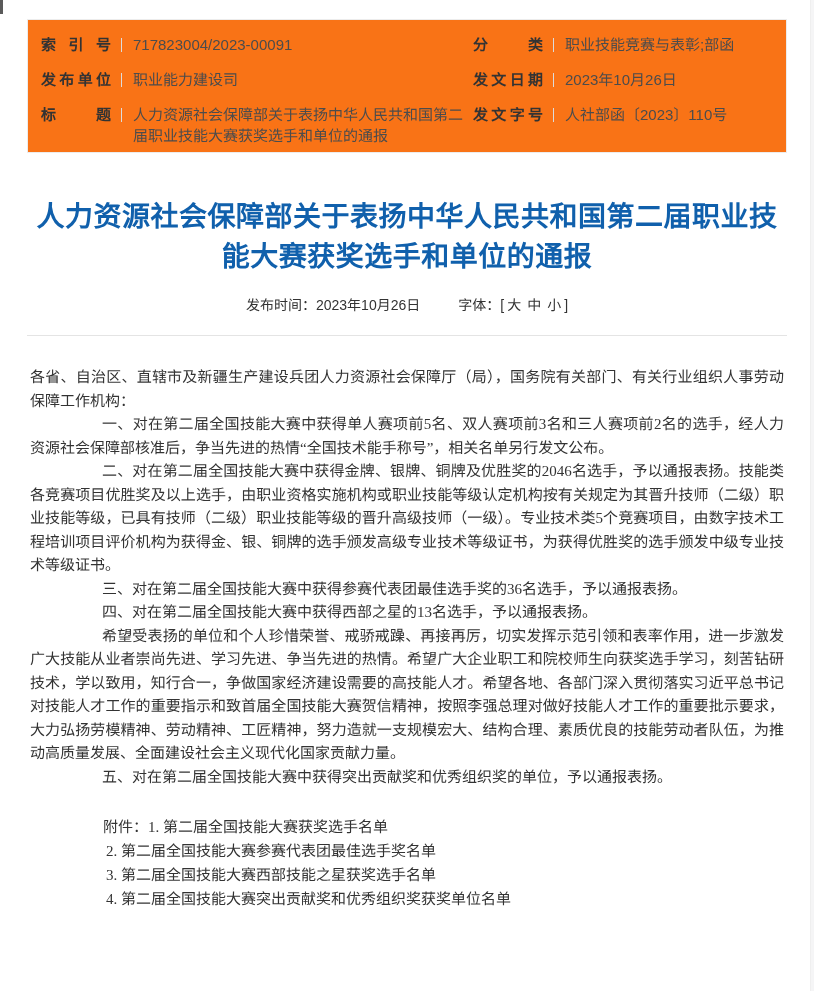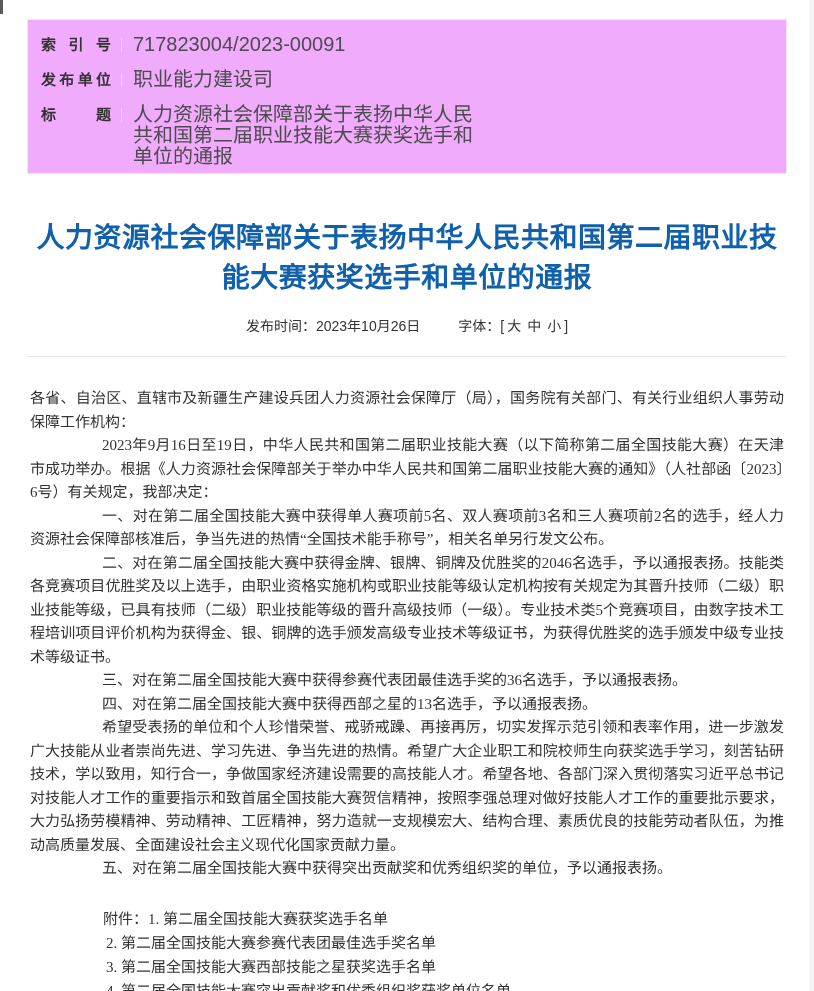--- a/index.html
+++ b/index.html
@@ -22,33 +22,33 @@
     width: 4px; background: #f5f5f6; border-left: 1px solid #efefef;
   }
 
   
   .info-box {
     width: 760px;
     margin: 19px auto 0;
     border: 1px solid #ececec;
     padding: 8px 0 6px;
     display: flex;
-    background: #f0abfc;
+    background: #f97316;
   }
   .info-col { display: flex; flex-direction: column; }
   .info-col.left  { width: 445px; padding-left: 13px; }
   .info-col.right { flex: 1; }
   .info-row { display: flex; align-items: flex-start; min-height: 35px; padding-top: 6px; }
   .info-label {
     flex: none; width: 70px;
     font-weight: 700; font-size: 15px; line-height: 21px; color: #333333;
     text-align: justify; text-align-last: justify;
   }
   .vdiv { flex: none; width: 1px; height: 14px; background: #dcdcdc; margin: 4px 11px 0 10px; }
-  .info-value { font-size: 20px; line-height: 21px; color: #4c4c4c; }
+  .info-value { font-size: 15px; line-height: 21px; color: #4c4c4c; }
 
   
   .doc-title {
     width: 744px;
     margin: 44px auto 0;
     text-align: center;
     font-size: 28px;
     line-height: 40px;
     font-weight: 700;
     letter-spacing: 0.5px;
@@ -103,33 +103,49 @@
         <span class="info-label">发布单位</span>
         <span class="vdiv"></span>
         <span class="info-value">职业能力建设司</span>
       </div>
       <div class="info-row">
         <span class="info-label">标题</span>
         <span class="vdiv"></span>
         <span class="info-value">人力资源社会保障部关于表扬中华人民共和国第二届职业技能大赛获奖选手和单位的通报</span>
       </div>
     </div>
+    <div class="info-col right">
+      <div class="info-row">
+        <span class="info-label">分类</span>
+        <span class="vdiv"></span>
+        <span class="info-value">职业技能竞赛与表彰;部函</span>
+      </div>
+      <div class="info-row">
+        <span class="info-label">发文日期</span>
+        <span class="vdiv"></span>
+        <span class="info-value">2023年10月26日</span>
+      </div>
+      <div class="info-row">
+        <span class="info-label">发文字号</span>
+        <span class="vdiv"></span>
+        <span class="info-value">人社部函〔2023〕110号</span>
+      </div>
+    </div>
   </div>
 
   <h1 class="doc-title">人力资源社会保障部关于表扬中华人民共和国第二届职业技能大赛获奖选手和单位的通报</h1>
 
   <div class="publish-bar">
     <span>发布时间：</span><span>2023年10月26日</span><span class="publish-gap"></span><span>字体：</span><span>[</span><span class="size-btn">大</span><span class="size-btn">中</span><span class="size-btn">小</span><span>]</span>
   </div>
 
   <div class="content-divider"></div>
 
   <div class="doc-content">
     <p>各省、自治区、直辖市及新疆生产建设兵团人力资源社会保障厅（局），国务院有关部门、有关行业组织人事劳动保障工作机构：</p>
-    <p class="indent">2023年9月16日至19日，中华人民共和国第二届职业技能大赛（以下简称第二届全国技能大赛）在天津市成功举办。根据《人力资源社会保障部关于举办中华人民共和国第二届职业技能大赛的通知》（人社部函〔2023〕6号）有关规定，我部决定：</p>
     <p class="indent">一、对在第二届全国技能大赛中获得单人赛项前5名、双人赛项前3名和三人赛项前2名的选手，经人力资源社会保障部核准后，争当先进的热情“全国技术能手称号”，相关名单另行发文公布。</p>
     <p class="indent">二、对在第二届全国技能大赛中获得金牌、银牌、铜牌及优胜奖的2046名选手，予以通报表扬。技能类各竞赛项目优胜奖及以上选手，由职业资格实施机构或职业技能等级认定机构按有关规定为其晋升技师（二级）职业技能等级，已具有技师（二级）职业技能等级的晋升高级技师（一级）。专业技术类5个竞赛项目，由数字技术工程培训项目评价机构为获得金、银、铜牌的选手颁发高级专业技术等级证书，为获得优胜奖的选手颁发中级专业技术等级证书。</p>
     <p class="indent">三、对在第二届全国技能大赛中获得参赛代表团最佳选手奖的36名选手，予以通报表扬。</p>
     <p class="indent">四、对在第二届全国技能大赛中获得西部之星的13名选手，予以通报表扬。</p>
     <p class="indent">希望受表扬的单位和个人珍惜荣誉、戒骄戒躁、再接再厉，切实发挥示范引领和表率作用，进一步激发广大技能从业者崇尚先进、学习先进、争当先进的热情。希望广大企业职工和院校师生向获奖选手学习，刻苦钻研技术，学以致用，知行合一，争做国家经济建设需要的高技能人才。希望各地、各部门深入贯彻落实习近平总书记对技能人才工作的重要指示和致首届全国技能大赛贺信精神，按照李强总理对做好技能人才工作的重要批示要求，大力弘扬劳模精神、劳动精神、工匠精神，努力造就一支规模宏大、结构合理、素质优良的技能劳动者队伍，为推动高质量发展、全面建设社会主义现代化国家贡献力量。</p>
     <p class="indent">五、对在第二届全国技能大赛中获得突出贡献奖和优秀组织奖的单位，予以通报表扬。</p>
 
     <div class="attachments">
       <div class="att-line"><span>附件：</span><span>1. 第二届全国技能大赛获奖选手名单</span></div>
       <div class="att-line cont"><span>2. 第二届全国技能大赛参赛代表团最佳选手奖名单</span></div>

